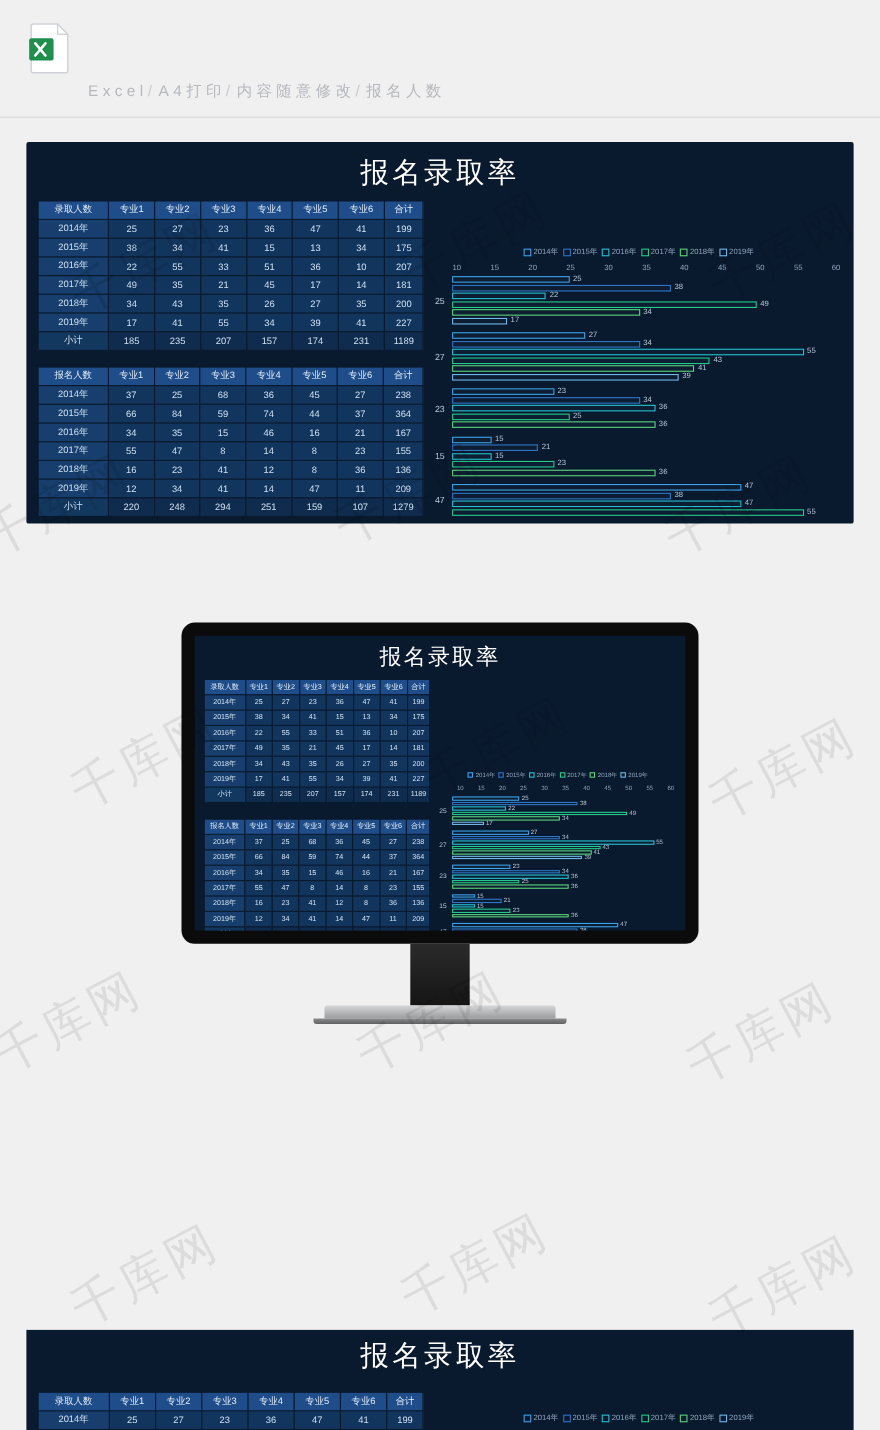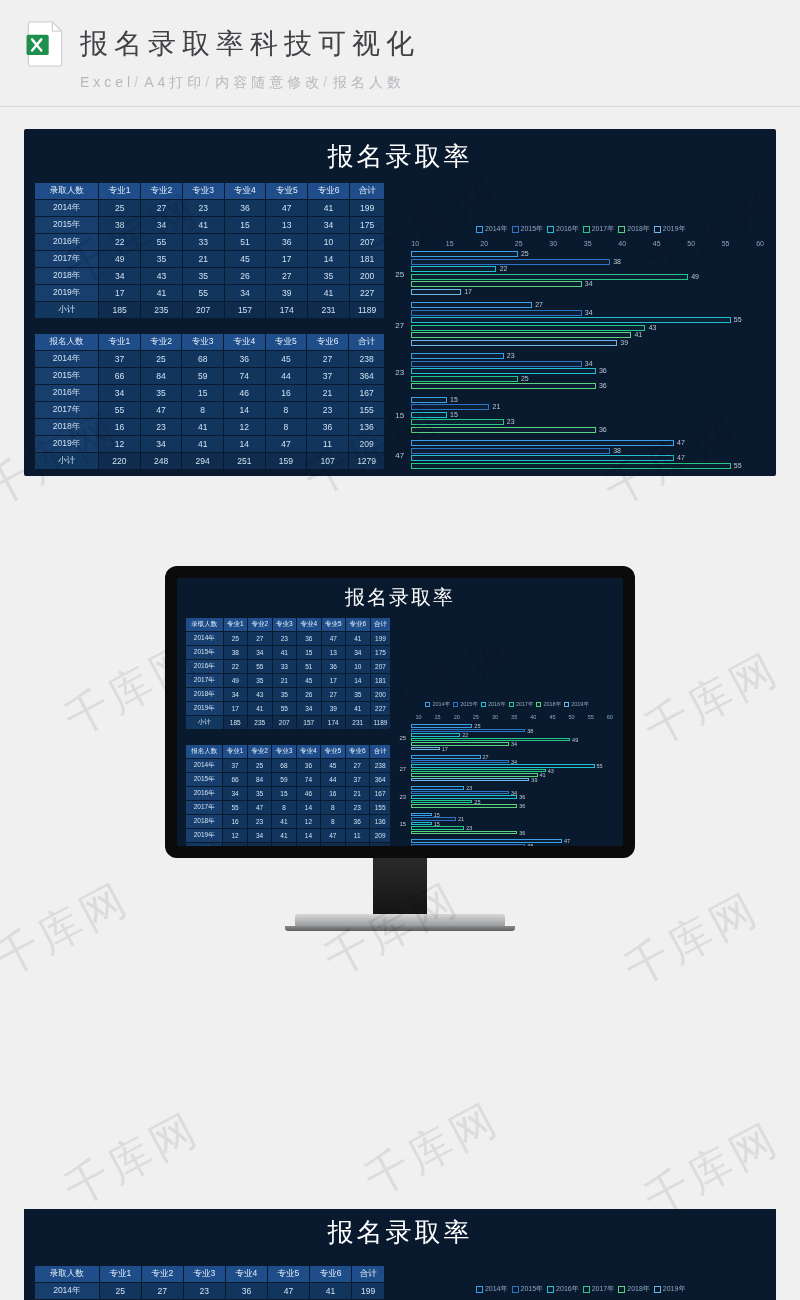--- a/index.html
+++ b/index.html
@@ -75,21 +75,20 @@
 
 <div class="header">
   <div class="excel-ico">
     <svg viewBox="0 0 44 52">
         <path d="M6 2h24l10 10v36a2 2 0 0 1-2 2H6a2 2 0 0 1-2-2V4a2 2 0 0 1 2-2z" fill="#fff" stroke="#cfd2d6" stroke-width="1.4"></path>
         <path d="M30 2v10h10" fill="none" stroke="#cfd2d6" stroke-width="1.4"></path>
         <rect x="2" y="16" width="24" height="22" rx="2" fill="#1f8f4e"></rect>
         <path d="M8 21l10 12M18 21L8 33" stroke="#fff" stroke-width="2.6" stroke-linecap="round"></path>
       </svg>
   </div>
-  <div class="title">报名录取率科技可视化</div>
 </div>
 <div class="subdesc">
   <span>Excel</span>
   <span>A4打印</span>
   <span>内容随意修改</span>
   <span>报名人数</span>
 </div>
 <div class="rule"></div>
 
 <div class="preview" id="pv-main">

